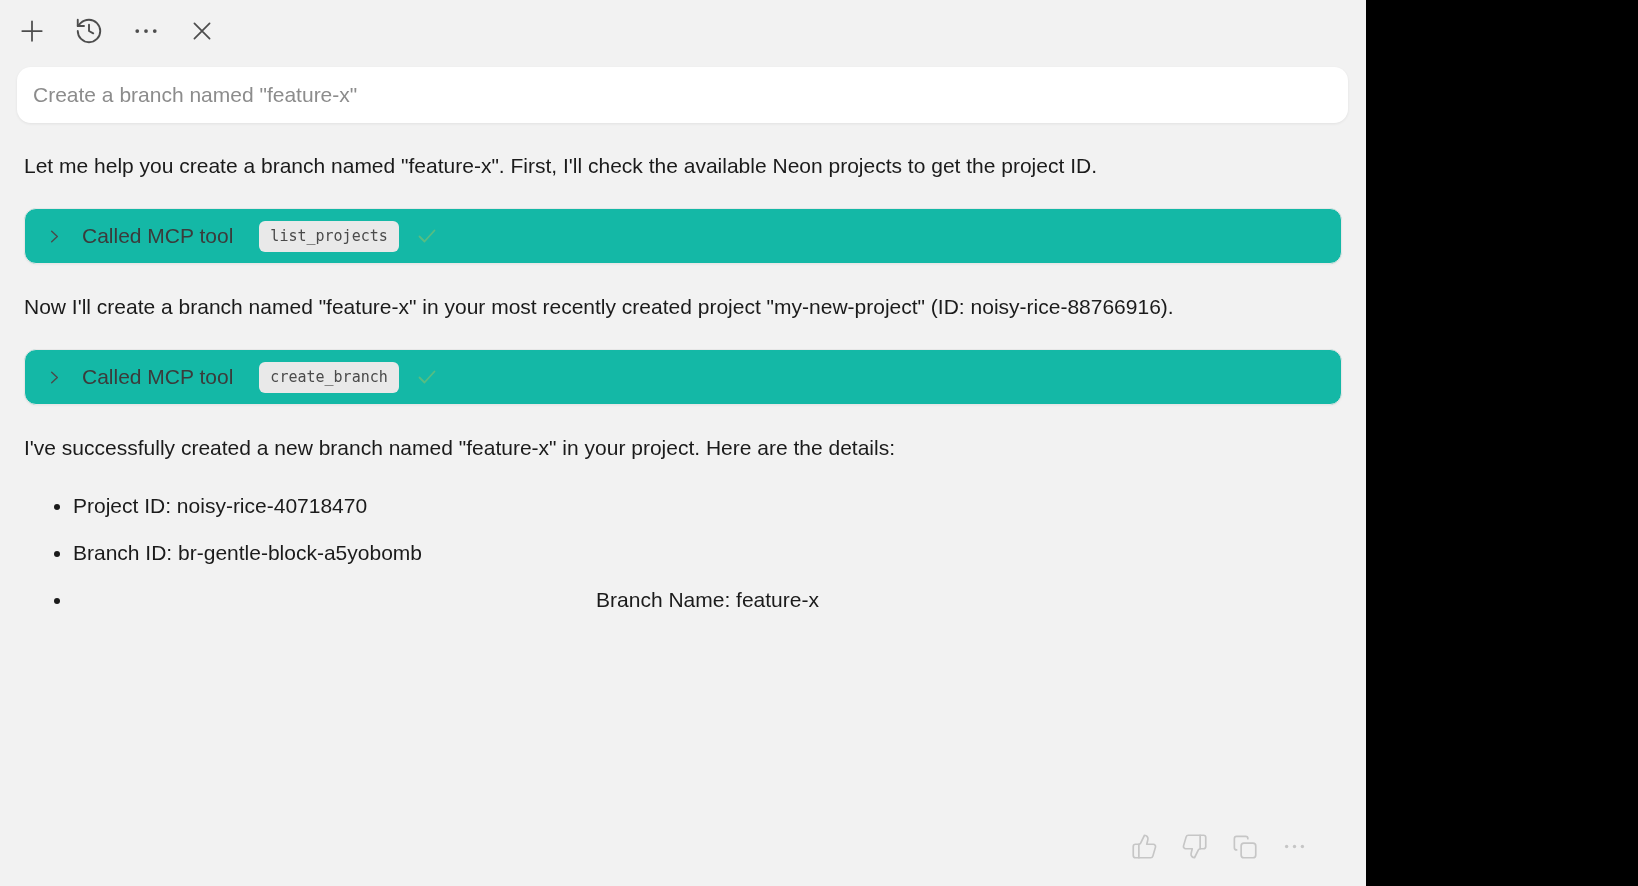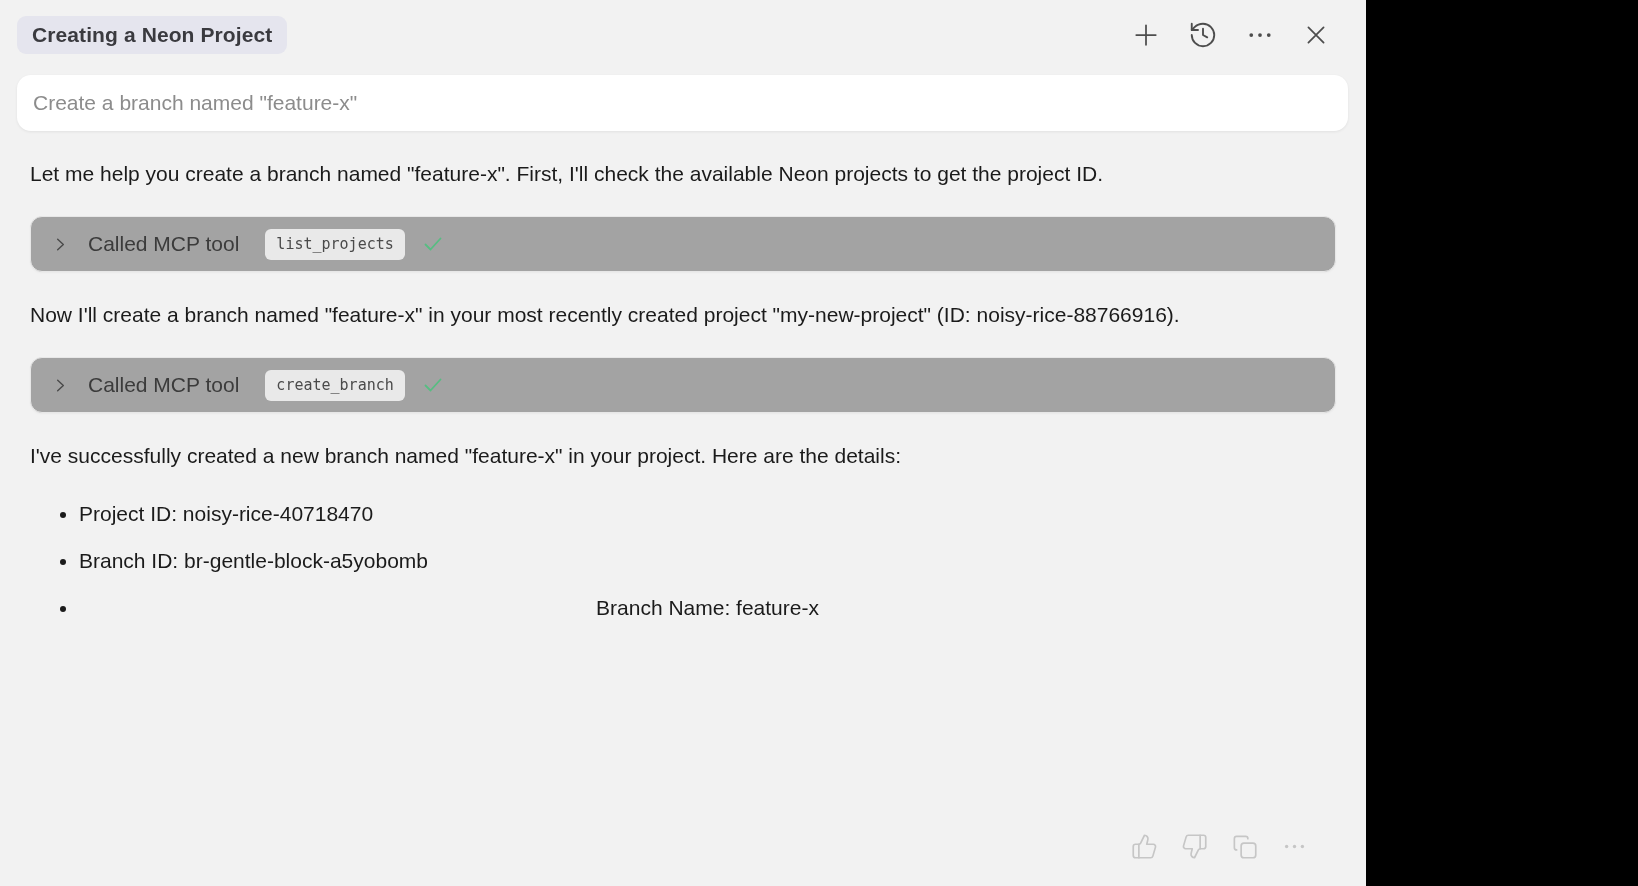--- a/index.html
+++ b/index.html
@@ -35,25 +35,25 @@
   .user-box {
     margin: 21px 18px 0 17px;
     background: #ffffff;
     border-radius: 14px;
     padding: 16px 16px;
     font-size: 21px; color: #8c8c8c;
     box-shadow: 0 1px 3px rgba(0,0,0,.07);
     cursor: text;
   }
 
-  .content { padding: 0 30px; font-size: 21px; color: #1b1b1b; }
+  .content { padding: 0 24px; font-size: 21px; color: #1b1b1b; }
   .content p { margin: 25px 0; line-height: 35px; }
 
   .tool-card {
-    background: #a3a3a3;
+    background: #14b8a6;
     border: 1px solid #e7e7e7;
     border-radius: 12px;
     height: 56px;
     display: flex; align-items: center;
     padding: 0 21px;
     margin: 25px 0;
     box-shadow: 0 1px 2px rgba(0,0,0,.04);
     cursor: pointer;
   }
   .tool-card .chev { margin-right: 19px; display: flex; }
@@ -76,21 +76,20 @@
     position: absolute; right: 58px; bottom: 26px;
     display: flex; gap: 23px; align-items: center;
   }
 </style>
 </head>
 <body>
 
 <div class="panel">
 
   <div class="header">
-    <div class="title-badge">Creating a Neon Project</div>
     <div class="header-actions">
       <button class="icon-btn" title="">
         <span>
           <svg width="30" height="30" viewBox="0 0 24 24">
               <path d="M12 4.2v15.6M4.2 12h15.6" stroke="#4d4d4d" stroke-width="1.4" fill="none" stroke-linecap="round"></path>
             </svg>
         </span>
       </button>
       <button class="icon-btn">
         <span>

